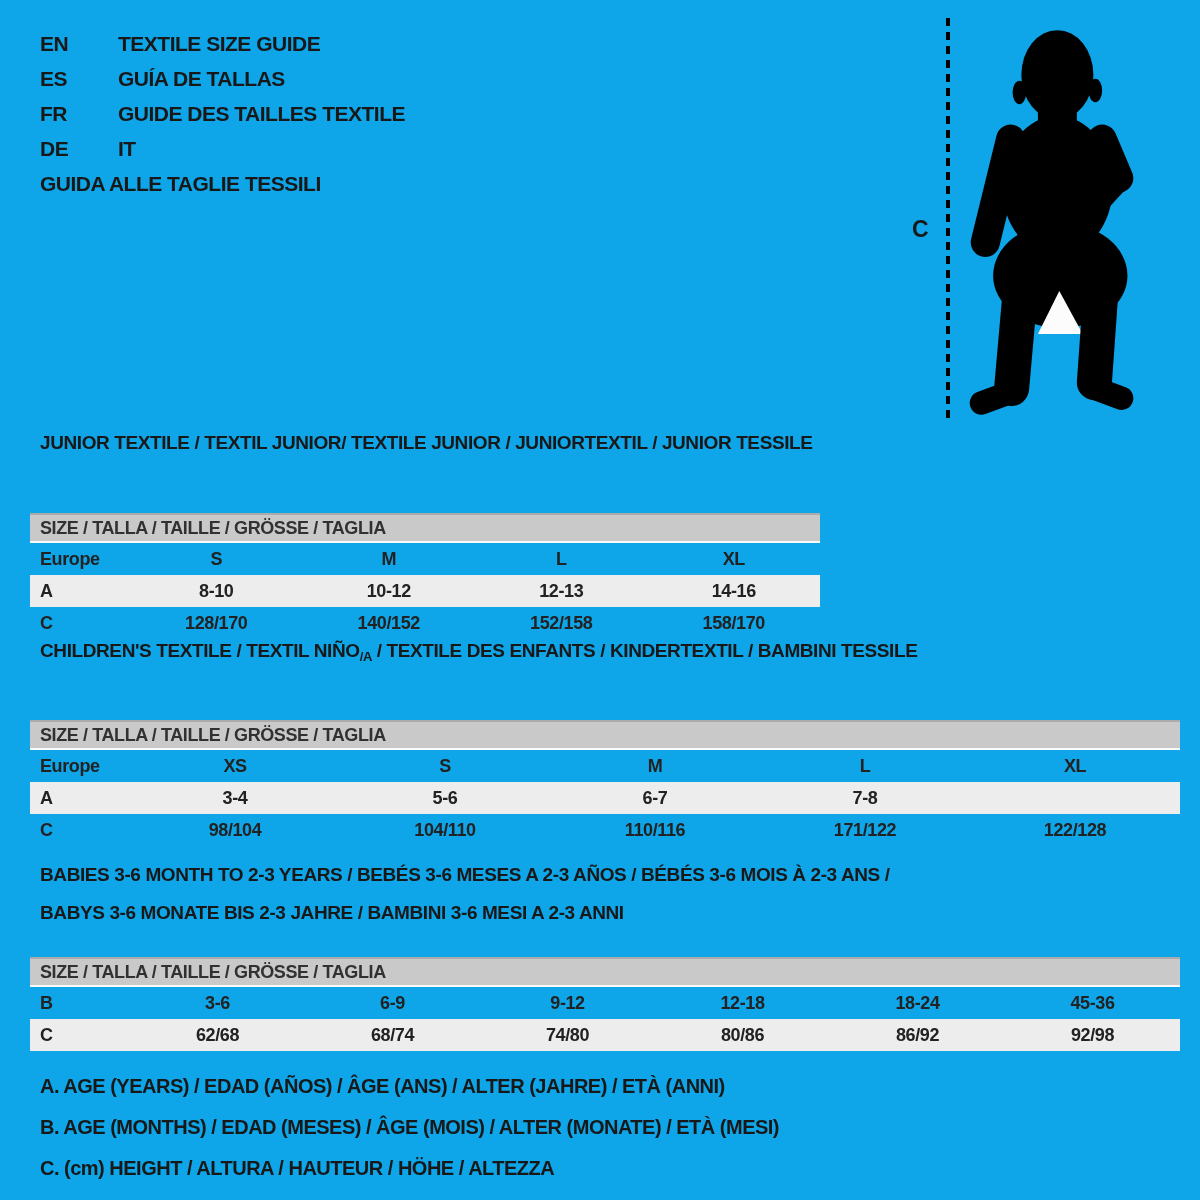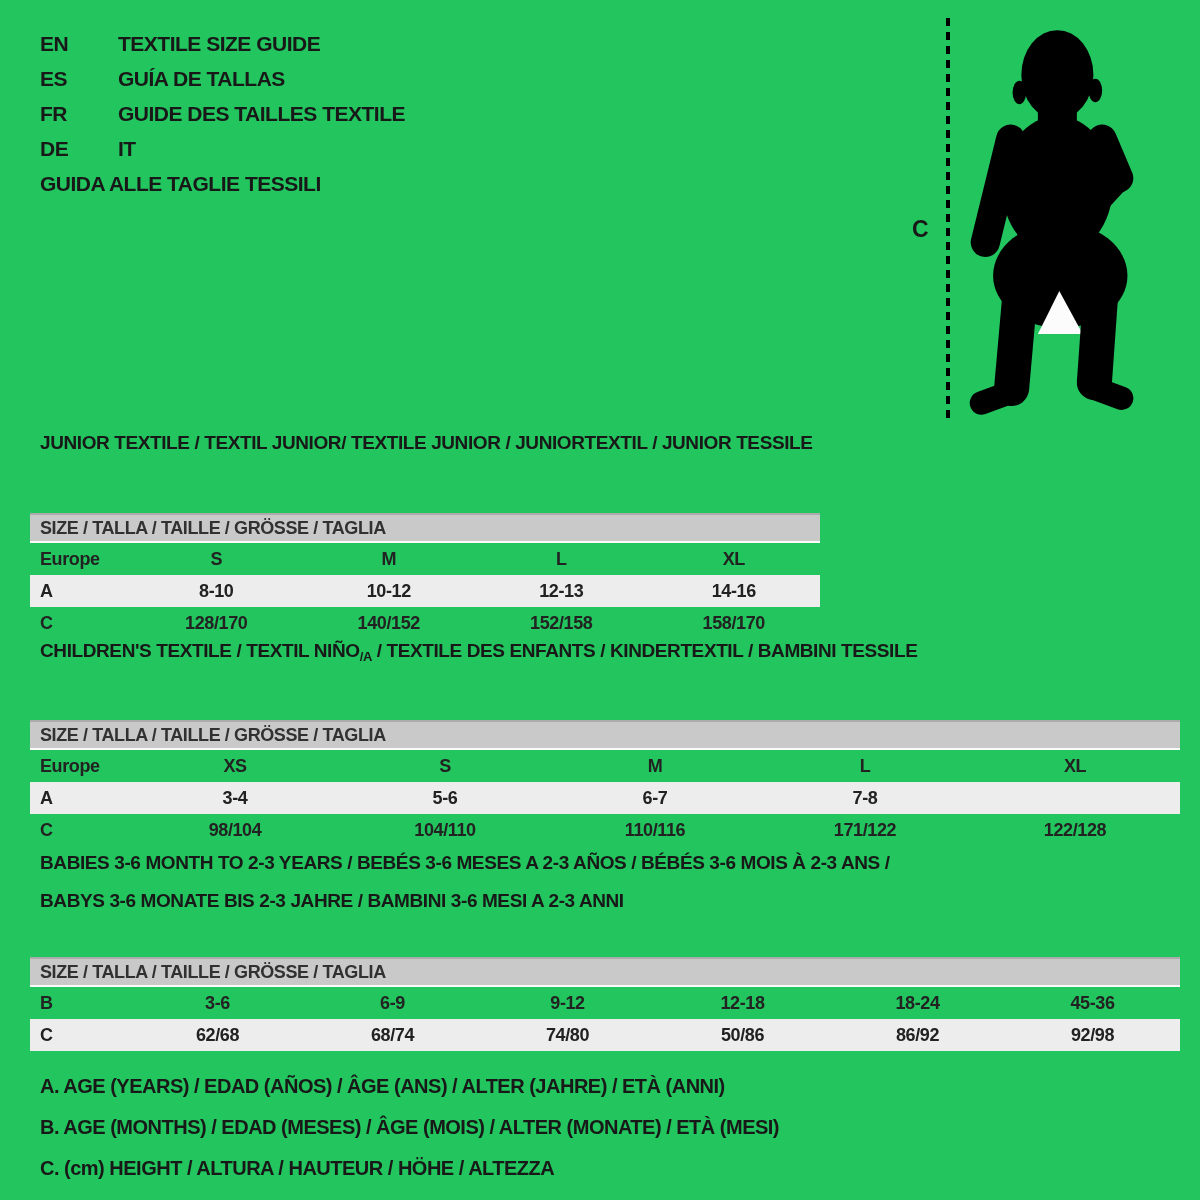--- a/index.html
+++ b/index.html
@@ -7,21 +7,21 @@
     width: 1200px; height: 1200px;
     background: #fdfdfd;
     font-family: "Liberation Sans", sans-serif;
     color: #181818;
     -webkit-font-smoothing: antialiased;
   }
   .page {
     position: relative;
     width: 1200px; height: 1200px;
     overflow: hidden;
-    background: #22c55e;
+    background: #0ea5e9;
   }
 
   
   .lang-list {
     position: absolute; left: 40px; top: 26px;
     display: grid;
     grid-template-columns: 78px auto;
     row-gap: 0;
     font-size: 21px; font-weight: 700;
     letter-spacing: -0.5px;
@@ -42,21 +42,21 @@
   .section-title {
     position: absolute; left: 40px;
     font-size: 19px; font-weight: 700;
     letter-spacing: -0.4px;
     white-space: nowrap;
   }
   .section-title .subscript {
     font-size: 13px;
     vertical-align: -4px;
   }
-  .two-line { line-height: 38px; }
+  .two-line { line-height: 38px; margin-top: 12px; }
 
   
   .size-table { position: absolute; left: 30px; }
   .size-table .size-header {
     height: 26px; line-height: 26px;
     background: #c9c9c9;
     border-top: 2px solid #ababab;
     border-bottom: 2px solid #fbfbfb;
     padding-left: 10px;
     font-size: 18px; font-weight: 700;
@@ -207,21 +207,21 @@
       <span class="val">9-12</span>
       <span class="val">12-18</span>
       <span class="val">18-24</span>
       <span class="val">45-36</span>
     </div>
     <div class="row cols-6 alt">
       <span class="lbl">C</span>
       <span class="val">62/68</span>
       <span class="val">68/74</span>
       <span class="val">74/80</span>
-      <span class="val">50/86</span>
+      <span class="val">80/86</span>
       <span class="val">86/92</span>
       <span class="val">92/98</span>
     </div>
   </div>
 
   <div class="legend">
     <div>A. AGE (YEARS) / EDAD (AÑOS) / ÂGE (ANS) / ALTER (JAHRE) / ETÀ (ANNI)</div>
     <div>B. AGE (MONTHS) / EDAD (MESES) / ÂGE (MOIS) / ALTER (MONATE) / ETÀ (MESI)</div>
     <div>C. (cm) HEIGHT / ALTURA / HAUTEUR / HÖHE / ALTEZZA</div>
   </div>

